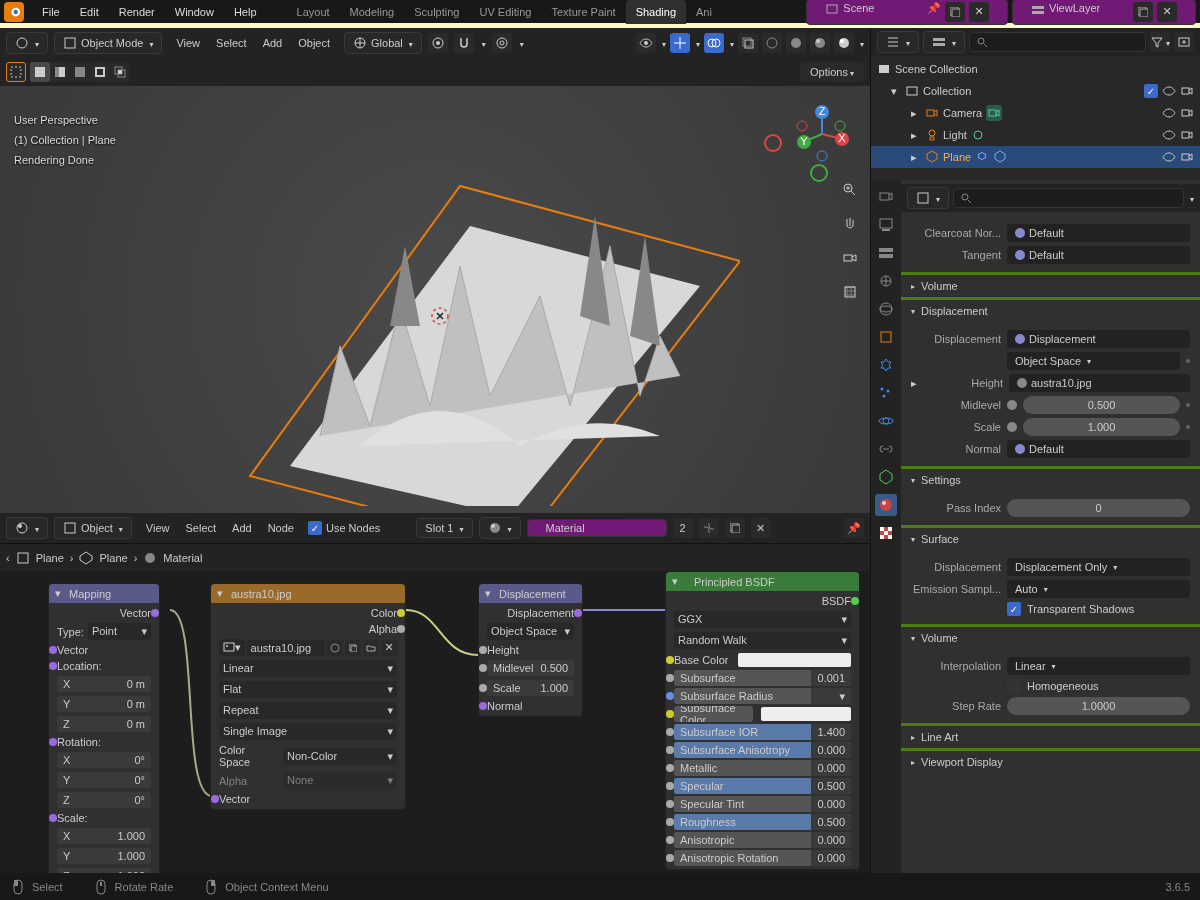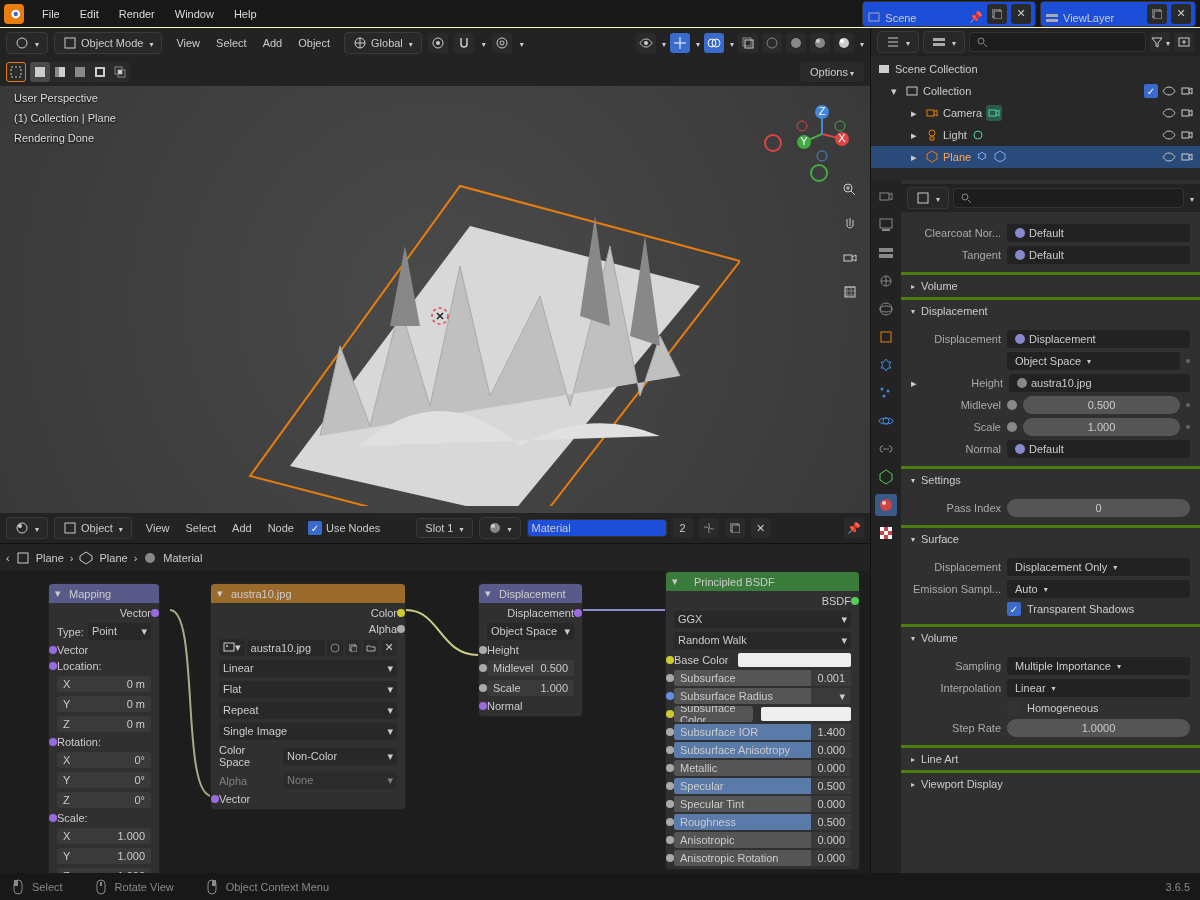--- a/index.html
+++ b/index.html
@@ -1,42 +1,42 @@
 <!DOCTYPE html>
 <html><head>
 <meta charset="utf-8">
 <style>
 * { margin:0; padding:0; box-sizing:border-box; font-family:-apple-system,BlinkMacSystemFont,sans-serif; font-size:11px; }
 body { background:#232323; color:#ccc; width:1200px; height:900px; overflow:hidden; position:relative; }
 
 
-.topbar { height:28px; background:#181818; display:flex; align-items:center; padding:0 4px; border-bottom:1px solid #fef9c3; }
+.topbar { height:28px; background:#181818; display:flex; align-items:center; padding:0 4px; border-bottom:5px solid #fef9c3; }
 .logo { width:20px; height:20px; border-radius:4px; background:#e87d0d; margin-right:8px; display:flex; align-items:center; justify-content:center; }
 .logo svg { width:14px; height:14px; }
 .menu-item { padding:4px 10px; cursor:pointer; color:#ddd; }
 .workspace-tabs { display:flex; margin-left:20px; }
 .ws-tab { padding:6px 10px; color:#999; cursor:pointer; }
 .ws-tab.active { background:#303030; color:#fff; border-radius:4px 4px 0 0; }
 .scene-fields { margin-left:auto; display:flex; gap:4px; align-items:center; }
-.scene-field { background:#1d4ed8; border:1px solid #333; border-radius:4px; padding:2px 4px; display:flex; align-items:flex-end; gap:4px; }
+.scene-field { background:#701a75; border:1px solid #333; border-radius:4px; padding:2px 18px; display:flex; align-items:flex-start; gap:4px; }
 .scene-field input { background:transparent; border:none; color:#ccc; width:80px; outline:none; }
 .icon-btn { width:20px; height:20px; display:flex; align-items:center; justify-content:center; background:#2a2a2a; border-radius:3px; cursor:pointer; }
 
 
 .view3d { position:absolute; top:28px; left:0; width:870px; height:485px; background:#393939; }
 .v3d-header { height:30px; background:#232323; display:flex; align-items:center; padding:0 6px; gap:6px; }
 .dropdown { background:#282828; border:1px solid #3a3a3a; border-radius:4px; padding:3px 8px; display:flex; align-items:center; gap:4px; cursor:pointer; }
 .chevron::after { content:"▾"; font-size:8px; margin-left:2px; }
 .hdr-item { padding:4px 8px; cursor:pointer; color:#ccc; }
 .tool-strip { height:28px; background:#232323; display:flex; align-items:center; padding:0 6px; gap:4px; }
 .options-btn { margin-left:auto; background:#2a2a2a; border-radius:4px; padding:4px 10px; cursor:pointer; }
 
 
 .viewport { position:relative; width:100%; height:calc(100% - 58px); background:radial-gradient(circle,#4a4a4a 0%,#393939 100%); }
-.vp-overlay { position:absolute; top:2px; left:14px; color:#ddd; text-shadow:0 1px 2px #000; line-height:20px; }
+.vp-overlay { position:absolute; top:24px; left:14px; color:#ddd; text-shadow:0 1px 2px #000; line-height:20px; }
 .gizmo-cluster { position:absolute; top:18px; right:18px; }
 .vp-side { position:absolute; right:6px; top:90px; display:flex; flex-direction:column; gap:6px; }
 .vp-circle { width:28px; height:28px; border-radius:50%; background:rgba(60,60,60,.7); display:flex; align-items:center; justify-content:center; cursor:pointer; }
 .terrain { position:absolute; top:60px; left:140px; width:600px; height:360px; }
 
 
 .nodeedit { position:absolute; top:513px; left:0; width:870px; height:360px; background:#1d1d1d; }
 .ne-header { height:30px; background:#232323; display:flex; align-items:center; padding:0 6px; gap:6px; }
 .ne-path { height:28px; background:#232323; display:flex; align-items:center; padding:0 6px; gap:6px; border-top:1px solid #111; }
 .node-canvas { position:relative; width:100%; height:calc(100% - 58px); background:#1d1d1d; overflow:hidden; }
@@ -109,20 +109,29 @@
         <circle cx="10" cy="8" r="5" fill="#fff"></circle>
         <circle cx="10" cy="8" r="2.5" fill="#3a6acc"></circle>
       </svg>
     </div>
   <div id="main-menus" style="display:flex">
       <div class="menu-item">File</div>
       <div class="menu-item">Edit</div>
       <div class="menu-item">Render</div>
       <div class="menu-item">Window</div>
       <div class="menu-item">Help</div>
+    </div>
+  <div class="workspace-tabs" id="ws-tabs">
+      <div class="ws-tab">Layout</div>
+      <div class="ws-tab">Modeling</div>
+      <div class="ws-tab">Sculpting</div>
+      <div class="ws-tab">UV Editing</div>
+      <div class="ws-tab">Texture Paint</div>
+      <div class="ws-tab active">Shading</div>
+      <div class="ws-tab">Ani</div>
     </div>
   <div class="scene-fields">
     <div class="scene-field">
       <svg width="14" height="14">
           <rect x="2" y="3" width="10" height="8" fill="none" stroke="#aaa"></rect>
         </svg>
       <input value="Scene" style="">
       <span>📌</span>
       <span class="icon-btn">
           <svg width="10" height="10">
@@ -1091,26 +1100,20 @@
           <span class="lbl"></span>
           <span class="checkbox">✓</span>
           <span>Transparent Shadows</span>
         </div>
     </div>
     <div class="panel-head">
         <span>Volume</span>
       </div>
     <div class="panel-body">
       <div class="prow">
-          <span class="lbl">Sampling</span>
-          <span class="pfield chevron">
-            <span>Multiple Importance</span>
-          </span>
-        </div>
-      <div class="prow">
           <span class="lbl">Interpolation</span>
           <span class="pfield chevron">
             <span>Linear</span>
           </span>
         </div>
       <div class="prow">
           <span class="lbl"></span>
           <span style="width:14px;height:14px;background:#333;border-radius:2px"></span>
           <span>Homogeneous</span>
         </div>
@@ -1134,21 +1137,21 @@
         <rect x="4" y="1" width="8" height="14" rx="4" fill="none" stroke="#888"></rect>
         <rect x="4" y="1" width="4" height="6" fill="#888"></rect>
       </svg>
       <span>Select</span>
     </span>
   <span style="display:flex;align-items:center;gap:6px">
       <svg width="16" height="16">
         <rect x="4" y="1" width="8" height="14" rx="4" fill="none" stroke="#888"></rect>
         <rect x="7" y="3" width="2" height="4" fill="#888"></rect>
       </svg>
-      <span>Rotate View</span>
+      <span>Rotate Rate</span>
     </span>
   <span style="display:flex;align-items:center;gap:6px">
       <svg width="16" height="16">
         <rect x="4" y="1" width="8" height="14" rx="4" fill="none" stroke="#888"></rect>
         <rect x="8" y="1" width="4" height="6" fill="#888"></rect>
       </svg>
       <span>Object Context Menu</span>
     </span>
   <span class="ver">3.6.5</span>
 </div>

